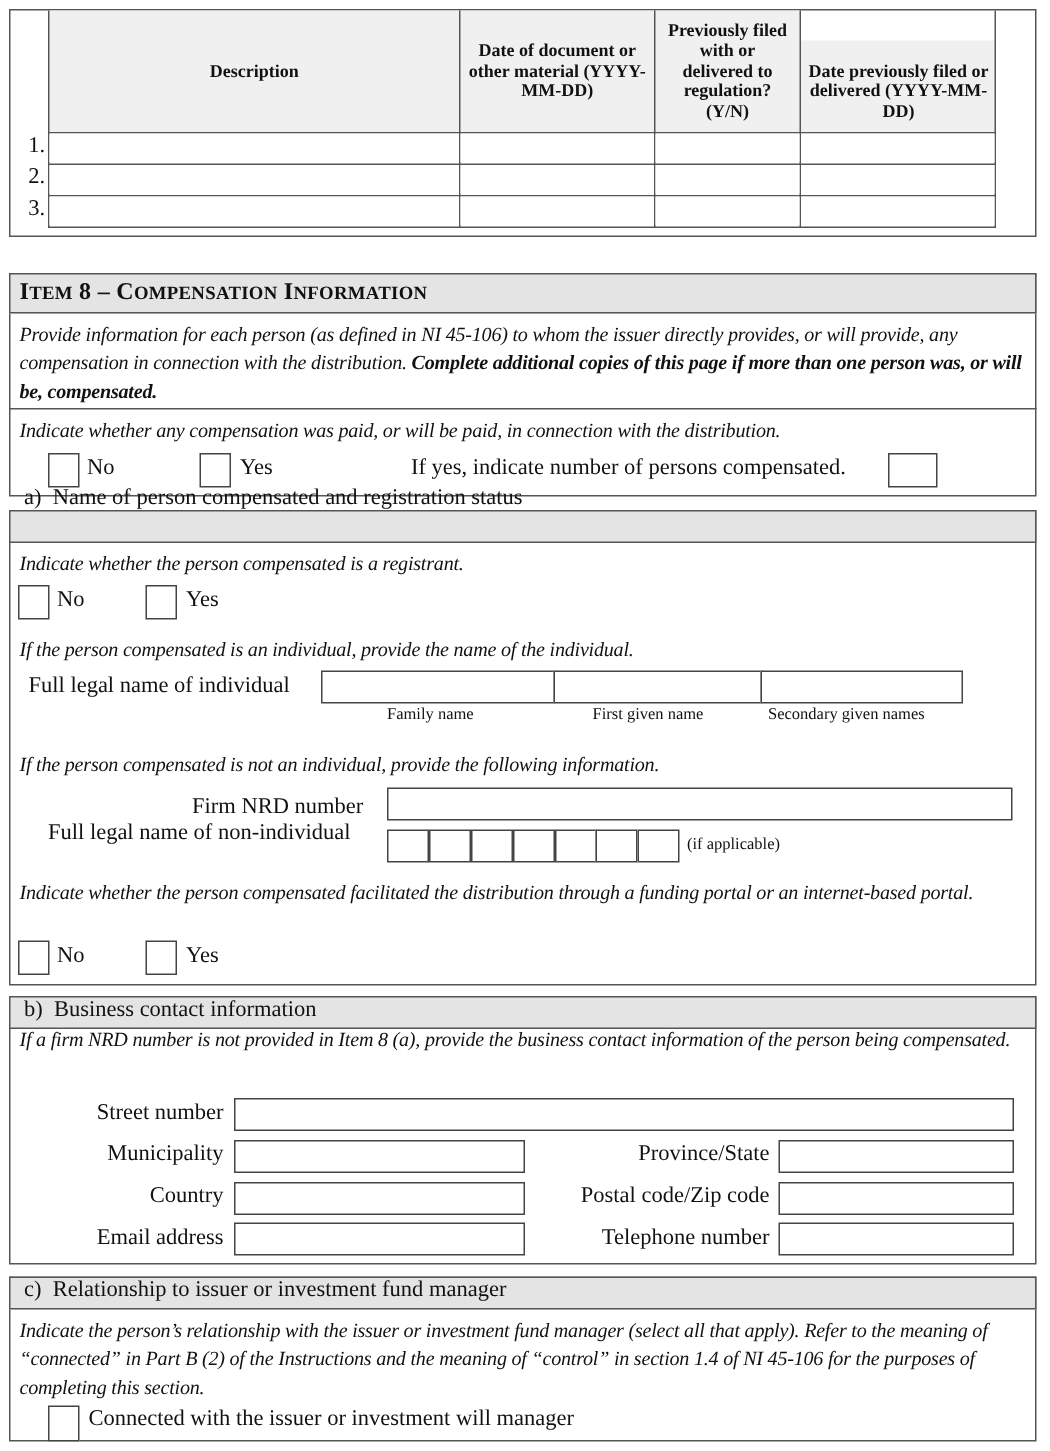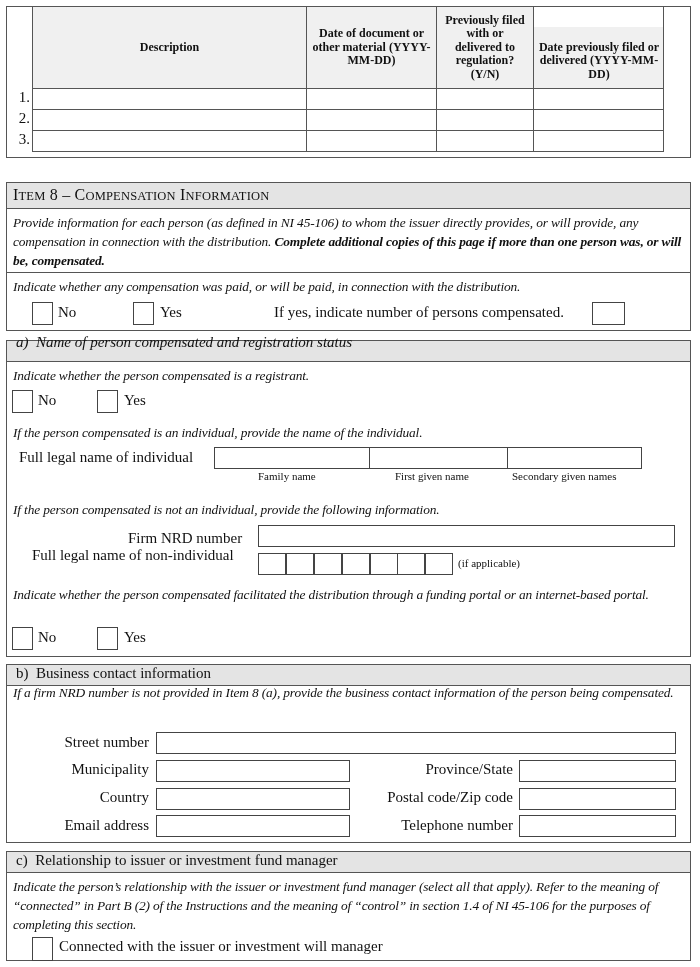--- a/index.html
+++ b/index.html
@@ -14,21 +14,21 @@
   .cb { position: absolute; width: 21px; height: 23px; border: 1px solid #444; background: #fff; }
   .lbl { position: absolute; font-size: 15px; white-space: nowrap; }
   .fld { position: absolute; border: 1px solid #444; background: #fff; height: 22px; }
   .small { position: absolute; font-size: 11px; white-space: nowrap; }
 
   
   .th { position: absolute; background: #f0f0f0; font-weight: bold; font-size: 12px; text-align: center; line-height: 13.5px; display: flex; align-items: center; justify-content: center; }
   .rownum { position: absolute; font-size: 15px; text-align: right; width: 22px; }
   .cell { position: absolute; background: #fff; }
 
-  .title-main { font-weight: normal; font-size: 16px; letter-spacing: 0.2px; }
+  .title-main { font-weight: bold; font-size: 16px; letter-spacing: 0.2px; }
   .sc { font-size: 12.5px; }
   .nrd { position: absolute; width: 28px; height: 22px; border: 1px solid #444; background: #fff; }
 </style>
 </head>
 <body>
 
 <div class="frame" style="left:6px; top:6px; width:685px; height:152px;"></div>
 
 <div class="th" style="left:33px; top:7px; width:273px; height:81px;">
     <span>Description</span>
@@ -88,21 +88,21 @@
 
 <div class="cb" style="left:32px; top:302px;"></div>
 <div class="lbl" style="left:58px; top:304px;">No</div>
 <div class="cb" style="left:133px; top:302px;"></div>
 <div class="lbl" style="left:160px; top:304px;">Yes</div>
 <div class="lbl" style="left:274px; top:304px;">If yes, indicate number of persons compensated.</div>
 <div class="fld" style="left:592px; top:302px; width:33px; height:23px;"></div>
 
 <div class="frame" style="left:6px; top:340px; width:685px; height:317px;"></div>
 <div class="hdr" style="left:6px; top:340px; width:685px; height:22px;"></div>
-<div class="hdr-text" style="left:16px; top:334px; white-space:pre;font-style:italic;">a)  Name of person compensated and registration status</div>
+<div class="hdr-text" style="left:16px; top:324px; white-space:pre;">a)  Name of person compensated and registration status</div>
 
 <div class="ital" style="left:13px; top:367px;">Indicate whether the person compensated is a registrant.</div>
 <div class="cb" style="left:12px; top:390px;"></div>
 <div class="lbl" style="left:38px; top:392px;">No</div>
 <div class="cb" style="left:97px; top:390px;"></div>
 <div class="lbl" style="left:124px; top:392px;">Yes</div>
 
 <div class="ital" style="left:13px; top:424px;">If the person compensated is an individual, provide the name of the individual.</div>
 <div class="lbl" style="left:19px; top:449px;">Full legal name of individual</div>
 <div class="fld" style="left:214px; top:447px; width:156px;"></div>

